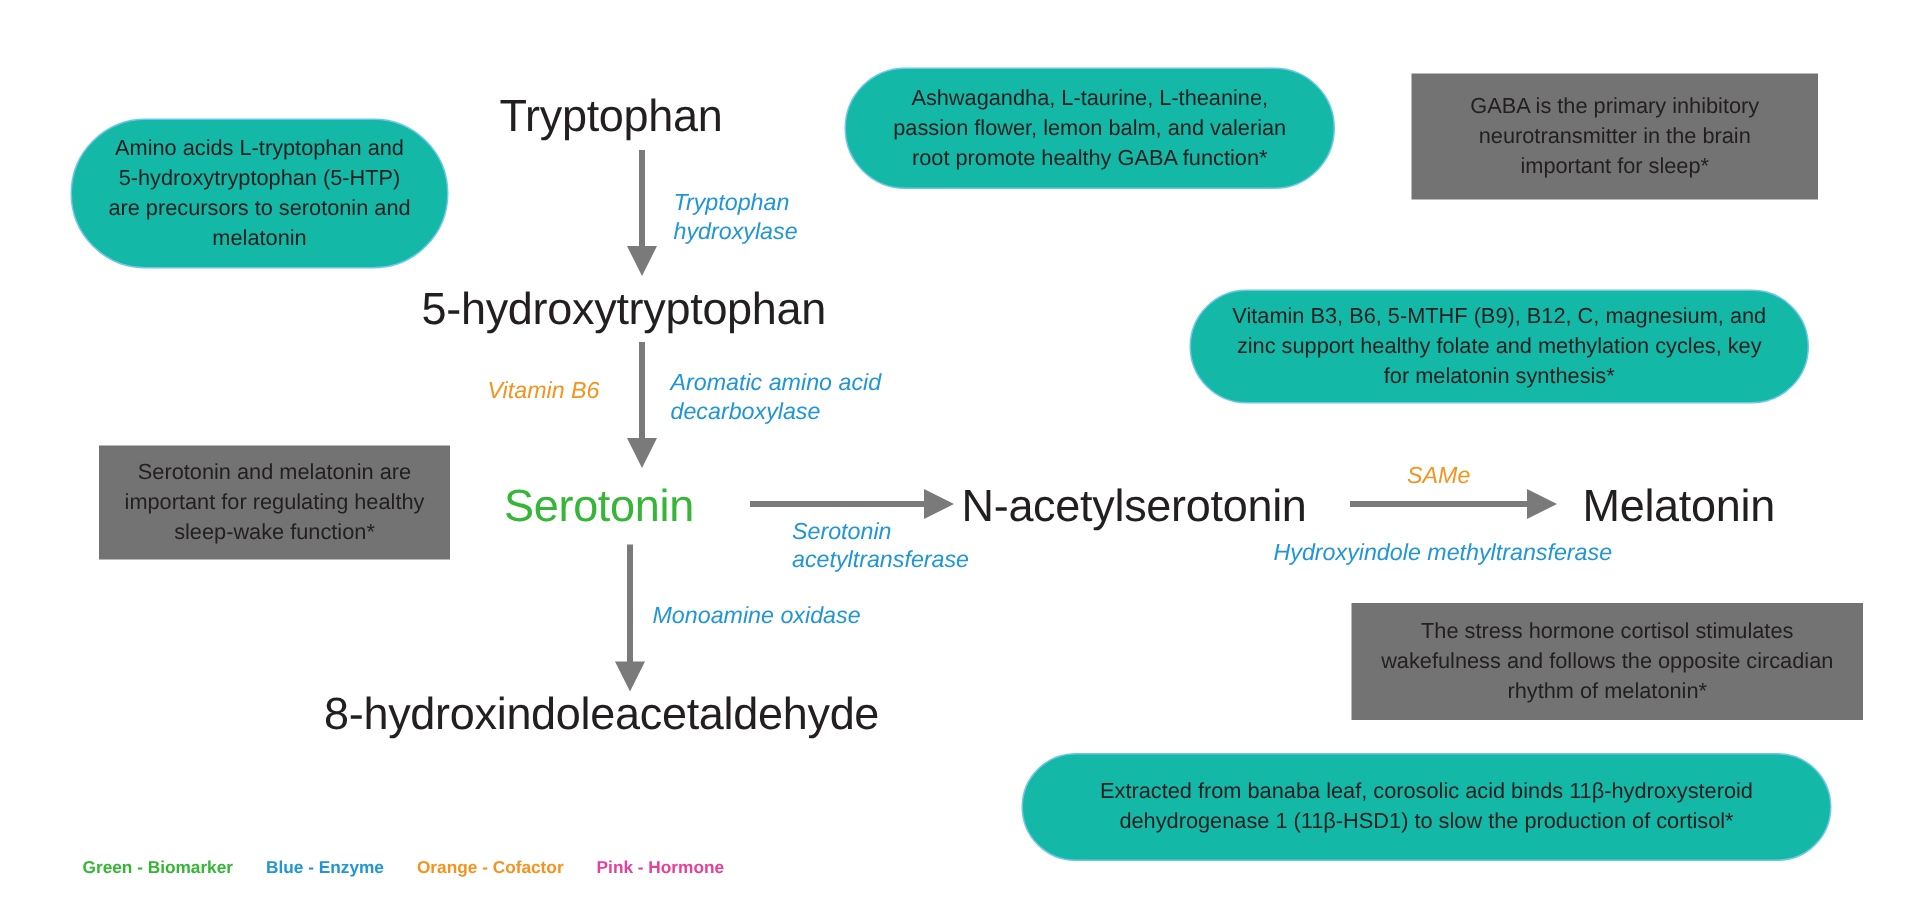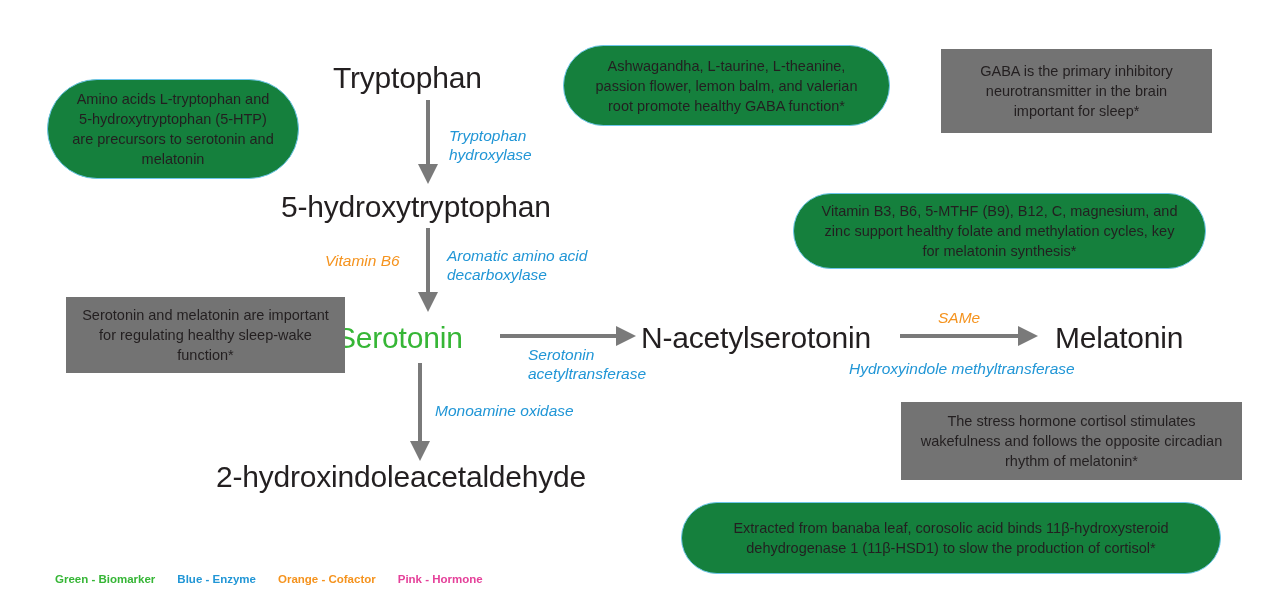--- a/index.html
+++ b/index.html
@@ -51,21 +51,21 @@
   
   .arrow { position: absolute; }
   .arrow svg { display: block; overflow: visible; }
 
   
   .callout {
     position: absolute;
     box-sizing: border-box;
     border: 1.3px solid #6ec6ea;
     border-radius: 999px;
-    background: #15803d;
+    background: #14b8a6;
     display: flex;
     align-items: center;
     justify-content: center;
     text-align: center;
     font-size: 14.5px;
     line-height: 20px;
     color: #231f20;
     padding: 6px 22px;
   }
 
@@ -141,21 +141,21 @@
   <div class="node big" style="left:333px; top:61px;">Tryptophan</div>
 
   <div class="node big" style="left:281px; top:190px;">5-hydroxytryptophan</div>
 
   <div class="node big green" style="left:336px; top:321px;">Serotonin</div>
 
   <div class="node big" style="left:641px; top:321px;">N-acetylserotonin</div>
 
   <div class="node big" style="left:1055px; top:321px;">Melatonin</div>
 
-  <div class="node big" style="left:216px; top:460px;">2-hydroxindoleacetaldehyde</div>
+  <div class="node big" style="left:216px; top:460px;">8-hydroxindoleacetaldehyde</div>
 
   <div class="enz" style="left:449px; top:126px;">Tryptophan
 hydroxylase</div>
 
   <div class="enz" style="left:447px; top:246px;">Aromatic amino acid
 decarboxylase</div>
 
   <div class="enz" style="left:528px; top:345px;">Serotonin
 acetyltransferase</div>
 
@@ -180,21 +180,21 @@
   </div>
 
   <div class="callout" style="left:681px; top:502px; width:540px; height:72px;">
     <span>Extracted from banaba leaf, corosolic acid binds 11β-hydroxysteroid dehydrogenase 1 (11β-HSD1) to slow the production of cortisol*</span>
   </div>
 
   <div class="note" style="left:941px; top:49px; width:271px; height:84px;">
     <span>GABA is the primary inhibitory neurotransmitter in the brain important for sleep*</span>
   </div>
 
-  <div class="note" style="left:66px; top:297px; width:279px; height:76px;">
+  <div class="note" style="left:66px; top:297px; width:234px; height:76px;">
     <span>Serotonin and melatonin are important for regulating healthy sleep-wake function*</span>
   </div>
 
   <div class="note" style="left:901px; top:402px; width:341px; height:78px;">
     <span>The stress hormone cortisol stimulates wakefulness and follows the opposite circadian rhythm of melatonin*</span>
   </div>
 
   <div id="legend">
     <span class="legend-item" style="color:#36b636;">Green - Biomarker</span>
     <span class="legend-item" style="color:#2196d6;">Blue - Enzyme</span>

